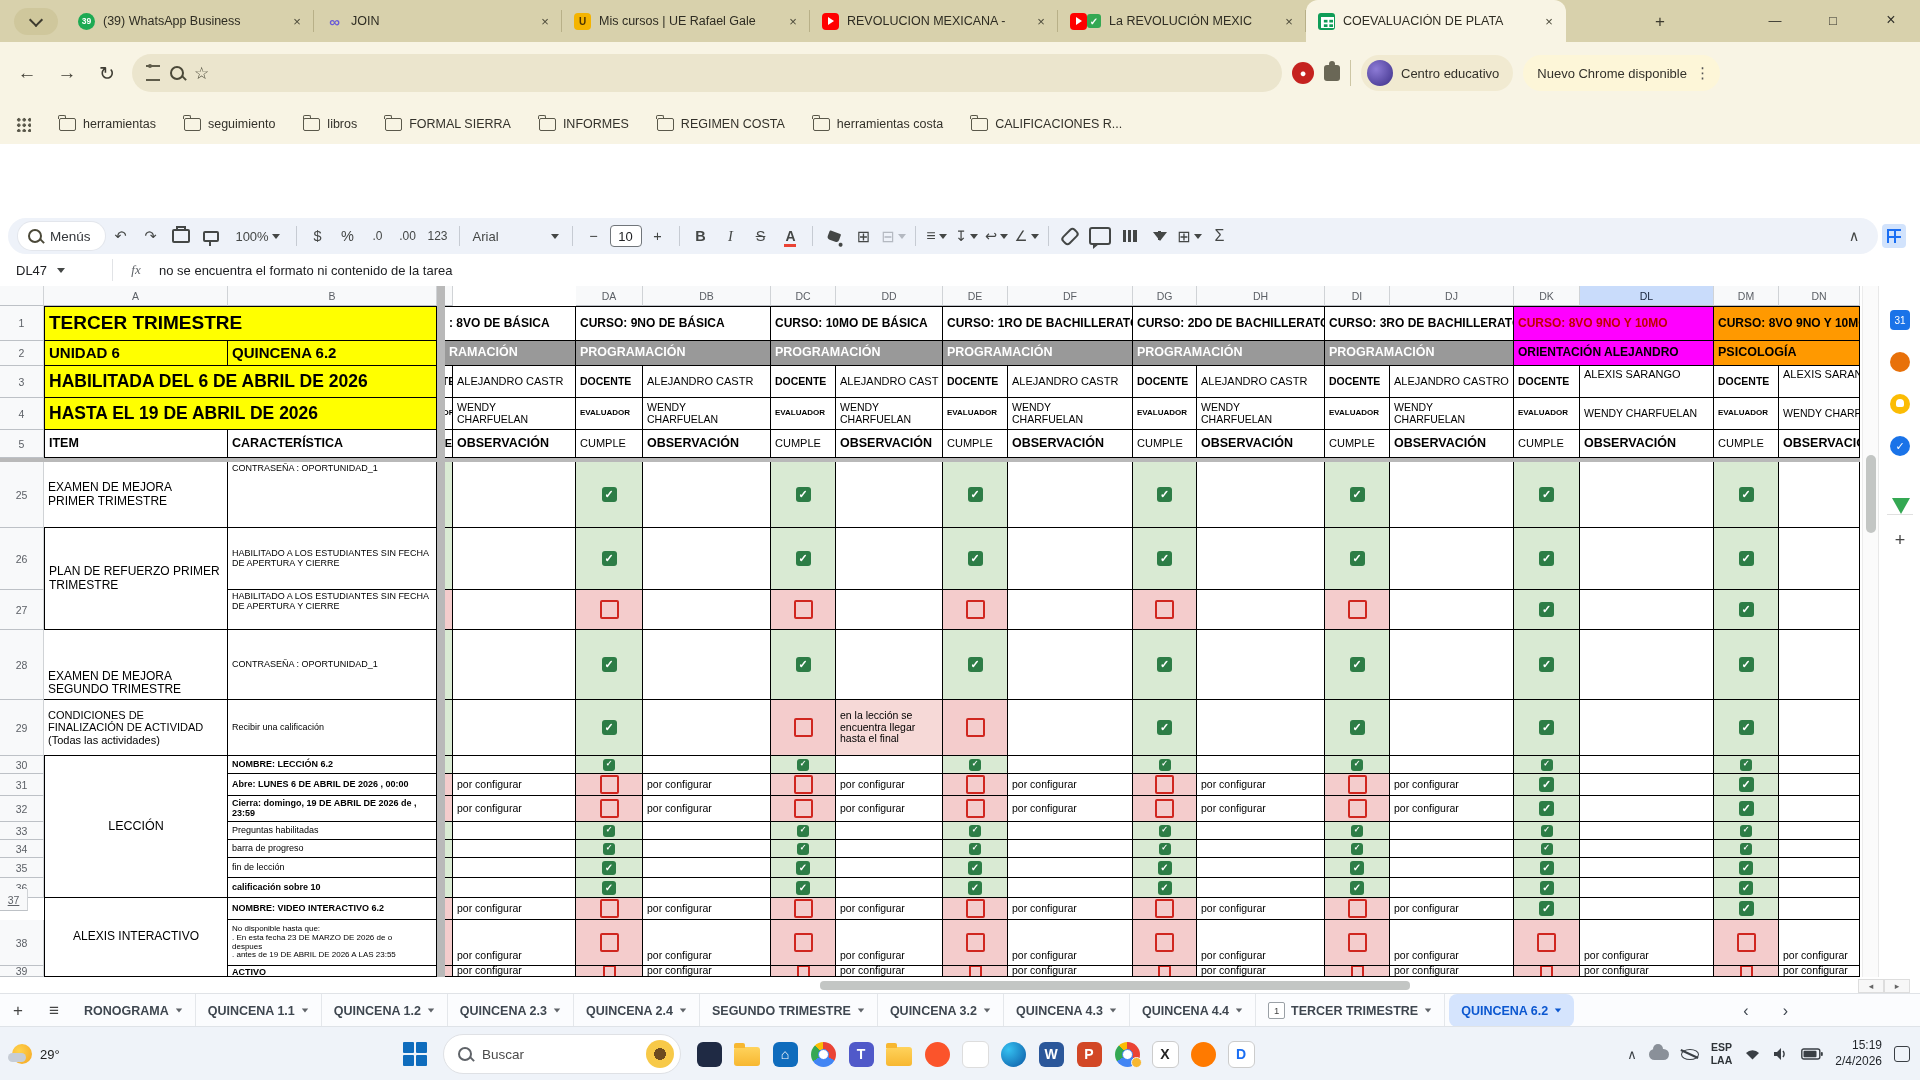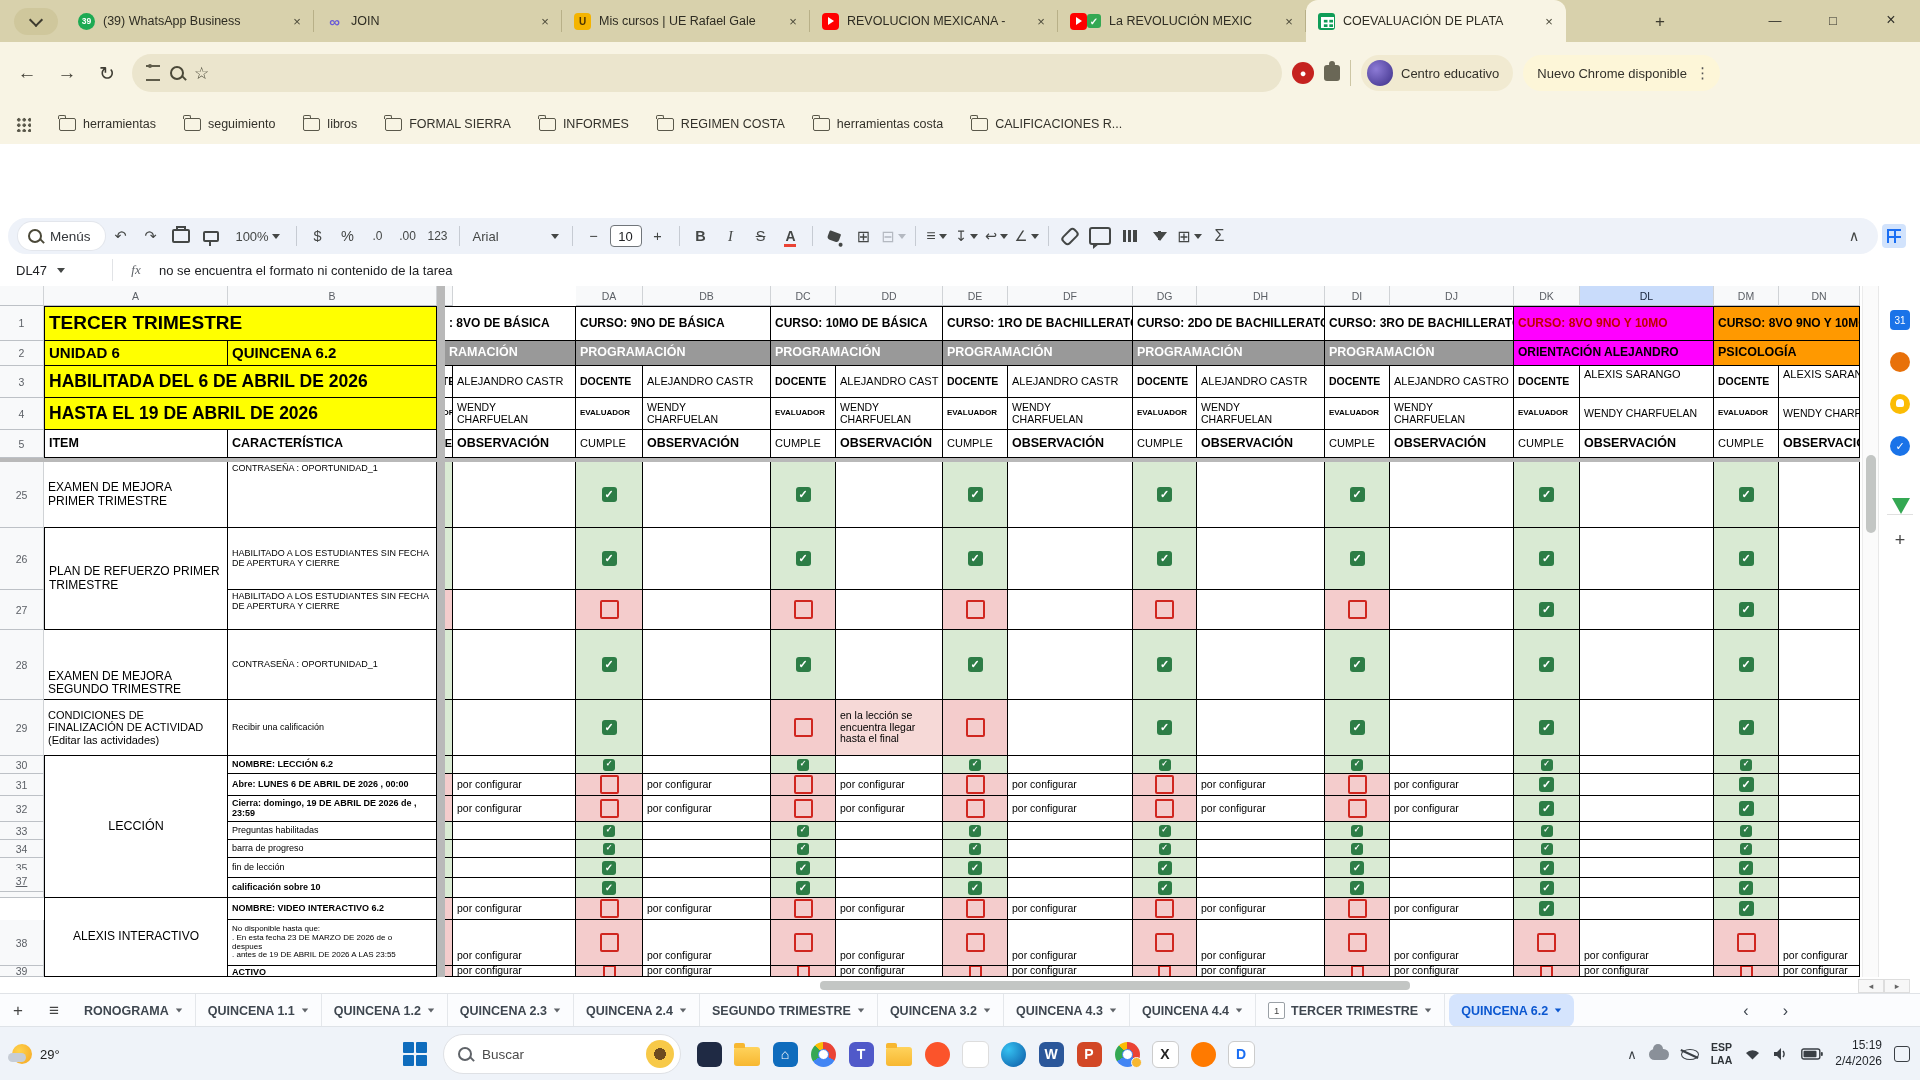--- a/index.html
+++ b/index.html
@@ -475,21 +475,21 @@
       <div class="hdrc" style="left: 0px; top: 304px; width: 44px; height: 40px;">27</div>
       <div class="hdrc" style="left: 0px; top: 344px; width: 44px; height: 70px;">28</div>
       <div class="hdrc" style="left: 0px; top: 414px; width: 44px; height: 56px;">29</div>
       <div class="hdrc" style="left: 0px; top: 470px; width: 44px; height: 18px;">30</div>
       <div class="hdrc" style="left: 0px; top: 488px; width: 44px; height: 22px;">31</div>
       <div class="hdrc" style="left: 0px; top: 510px; width: 44px; height: 26px;">32</div>
       <div class="hdrc" style="left: 0px; top: 536px; width: 44px; height: 18px;">33</div>
       <div class="hdrc" style="left: 0px; top: 554px; width: 44px; height: 18px;">34</div>
       <div class="hdrc" style="left: 0px; top: 572px; width: 44px; height: 20px;">35</div>
       <div class="hdrc" style="left: 0px; top: 592px; width: 44px; height: 20px;">36</div>
-      <div class="hdrc" style="left: 0px; top: 584px; width: 44px; height: 22px; text-decoration: underline;">37</div>
+      <div class="hdrc" style="left: 0px; top: 603px; width: 28px; height: 22px; text-decoration: underline;">37</div>
       <div class="hdrc" style="left: 0px; top: 634px; width: 44px; height: 46px;">38</div>
       <div class="hdrc" style="left: 0px; top: 680px; width: 44px; height: 11px;">39</div>
       <div class="cell b s19 left clip bl bt" style="left: 44px; top: 20px; width: 393px; height: 35px; background: rgb(255, 255, 0);">TERCER TRIMESTRE</div>
       <div class="cell b s12 left clip bt" style="left: 445px; top: 20px; width: 131px; height: 35px;">: 8VO DE BÁSICA</div>
       <div class="cell b s12 left clip bt" style="left: 576px; top: 20px; width: 195px; height: 35px;">CURSO: 9NO DE BÁSICA</div>
       <div class="cell b s12 left clip bt" style="left: 771px; top: 20px; width: 172px; height: 35px;">CURSO: 10MO DE BÁSICA</div>
       <div class="cell b s12 left clip bt" style="left: 943px; top: 20px; width: 190px; height: 35px;">CURSO: 1RO DE BACHILLERATO</div>
       <div class="cell b s12 left clip bt" style="left: 1133px; top: 20px; width: 192px; height: 35px;">CURSO: 2DO DE BACHILLERATO</div>
       <div class="cell b s12 left clip bt" style="left: 1325px; top: 20px; width: 189px; height: 35px;">CURSO: 3RO DE BACHILLERATO</div>
       <div class="cell b s12 left clip red2 bt" style="left: 1514px; top: 20px; width: 200px; height: 35px; background: rgb(255, 0, 255);">CURSO: 8VO 9NO Y 10MO</div>
@@ -687,21 +687,21 @@
       <div class="cell " style="left: 1514px; top: 344px; width: 66px; height: 70px; background: rgb(217, 234, 211);">
         <div class="cb on" style="width: 15px; height: 15px; font-size: 11px;">✓</div>
       </div>
       <div class="cell " style="left: 1580px; top: 344px; width: 134px; height: 70px;"></div>
       <div class="cell " style="left: 1714px; top: 344px; width: 65px; height: 70px; background: rgb(217, 234, 211);">
         <div class="cb on" style="width: 15px; height: 15px; font-size: 11px;">✓</div>
       </div>
       <div class="cell " style="left: 1779px; top: 344px; width: 81px; height: 70px;"></div>
       <div class="cell s11 pre left" style="left: 44px; top: 414px; width: 184px; height: 56px;">CONDICIONES DE
 FINALIZACIÓN DE ACTIVIDAD
-(Editar las actividades)</div>
+(Todas las actividades)</div>
       <div class="cell s9 left clip" style="left: 228px; top: 414px; width: 209px; height: 56px;">Recibir una calificación</div>
       <div class="cell " style="left: 445px; top: 414px; width: 8px; height: 56px; background: rgb(217, 234, 211);"></div>
       <div class="cell " style="left: 453px; top: 414px; width: 123px; height: 56px;"></div>
       <div class="cell " style="left: 576px; top: 414px; width: 67px; height: 56px; background: rgb(217, 234, 211);">
         <div class="cb on" style="width: 15px; height: 15px; font-size: 11px;">✓</div>
       </div>
       <div class="cell " style="left: 643px; top: 414px; width: 128px; height: 56px;"></div>
       <div class="cell " style="left: 771px; top: 414px; width: 65px; height: 56px; background: rgb(244, 204, 204);">
         <div class="cb off" style="width: 15px; height: 15px; font-size: 11px;"></div>
       </div>

